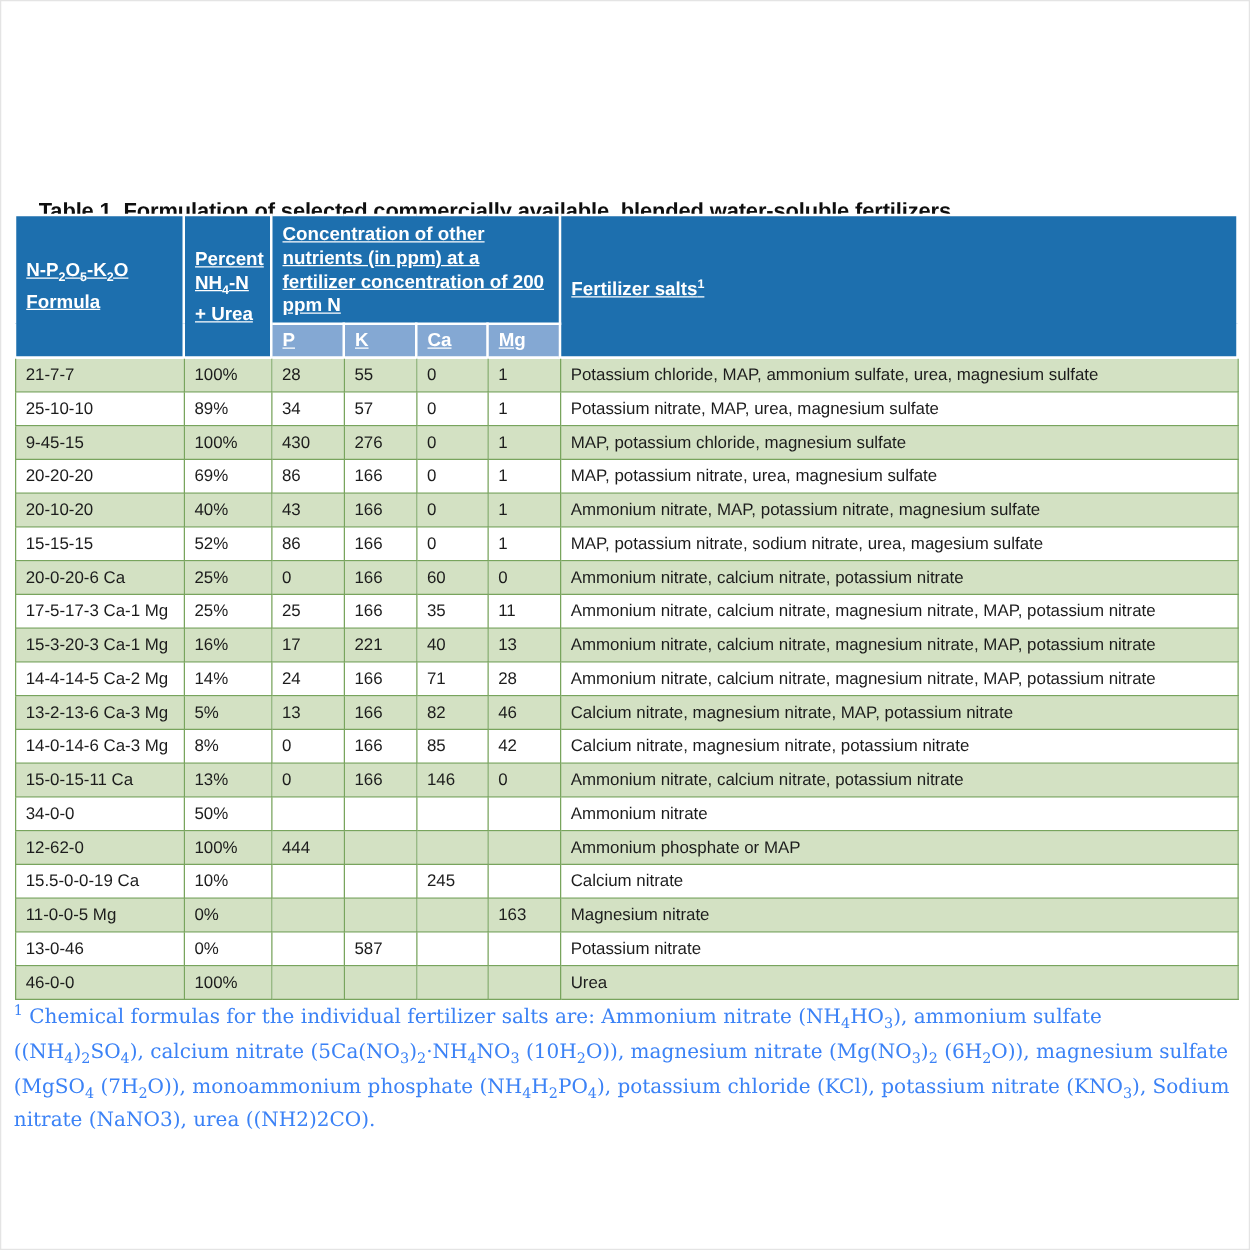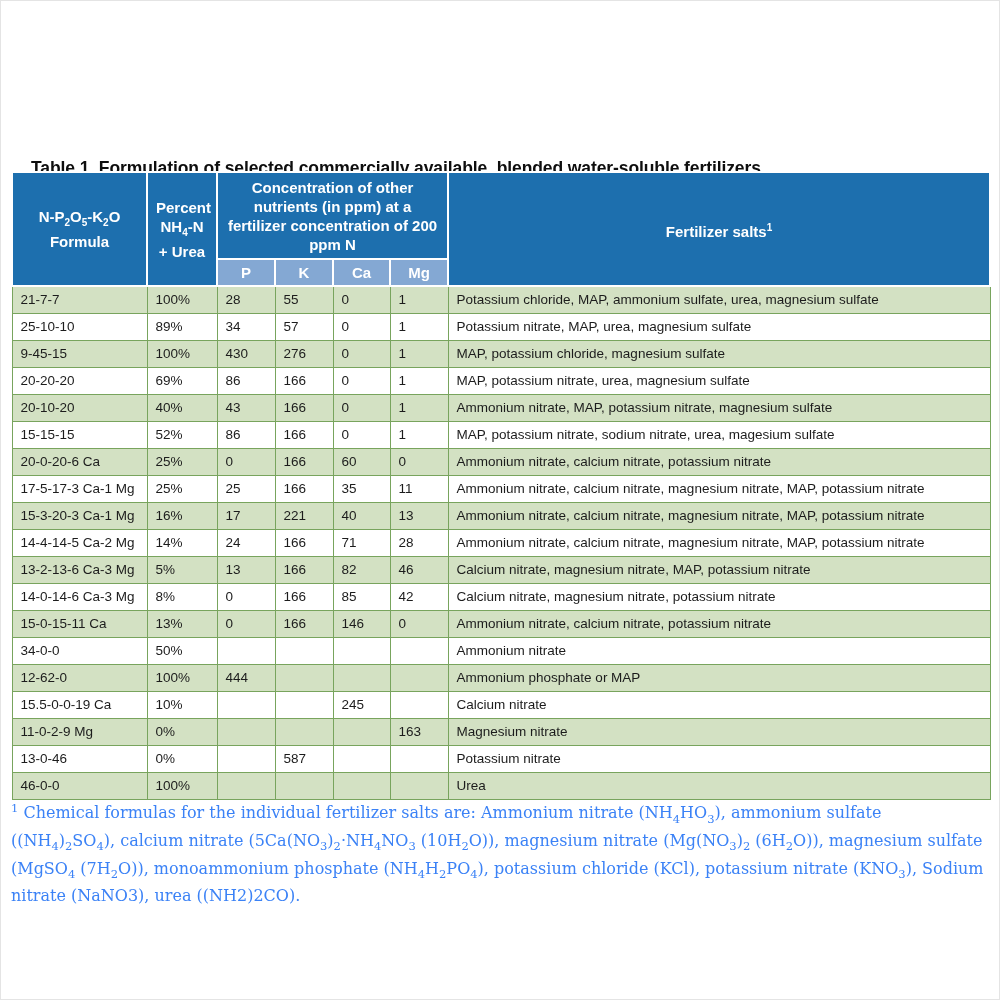--- a/index.html
+++ b/index.html
@@ -20,23 +20,24 @@
     font-size: 17.5px; font-weight: 700; color: #0e0e0e;
     letter-spacing: -0.1px; white-space: nowrap;
   }
   table.fert {
     position: absolute; left: 10px; top: 170px;
     width: 980px; border-collapse: collapse; table-layout: fixed;
   }
   table.fert th {
     background: var(--header-blue, #1d6fae);
     color: #ffffff; font-weight: 700; font-size: 15px;
-    text-align: center; vertical-align: middle;
+    text-align: left; vertical-align: middle;
     padding: 4px 8px; border: 2px solid #ffffff;
     line-height: 19px;
+    text-decoration: underline;
   }
   table.fert th sub { font-size: 10px; }
   table.fert th sup { font-size: 10px; }
   tr.hdr-main { height: 72px; }
   tr.hdr-sub  { height: 27px; }
   table.fert th.conc { vertical-align: top; padding-top: 5px; }
   table.fert th.sub-col {
     background: var(--subheader-blue, #84a8d3);
     padding: 2px 8px; vertical-align: middle;
   }
@@ -226,21 +227,21 @@
         <tr>
       <td>15.5-0-0-19 Ca</td>
       <td>10%</td>
       <td></td>
       <td></td>
       <td>245</td>
       <td></td>
       <td>Calcium nitrate</td>
     </tr>
         <tr>
-      <td>11-0-2-9 Mg</td>
+      <td>11-0-0-5 Mg</td>
       <td>0%</td>
       <td></td>
       <td></td>
       <td></td>
       <td>163</td>
       <td>Magnesium nitrate</td>
     </tr>
         <tr>
       <td>13-0-46</td>
       <td>0%</td>

